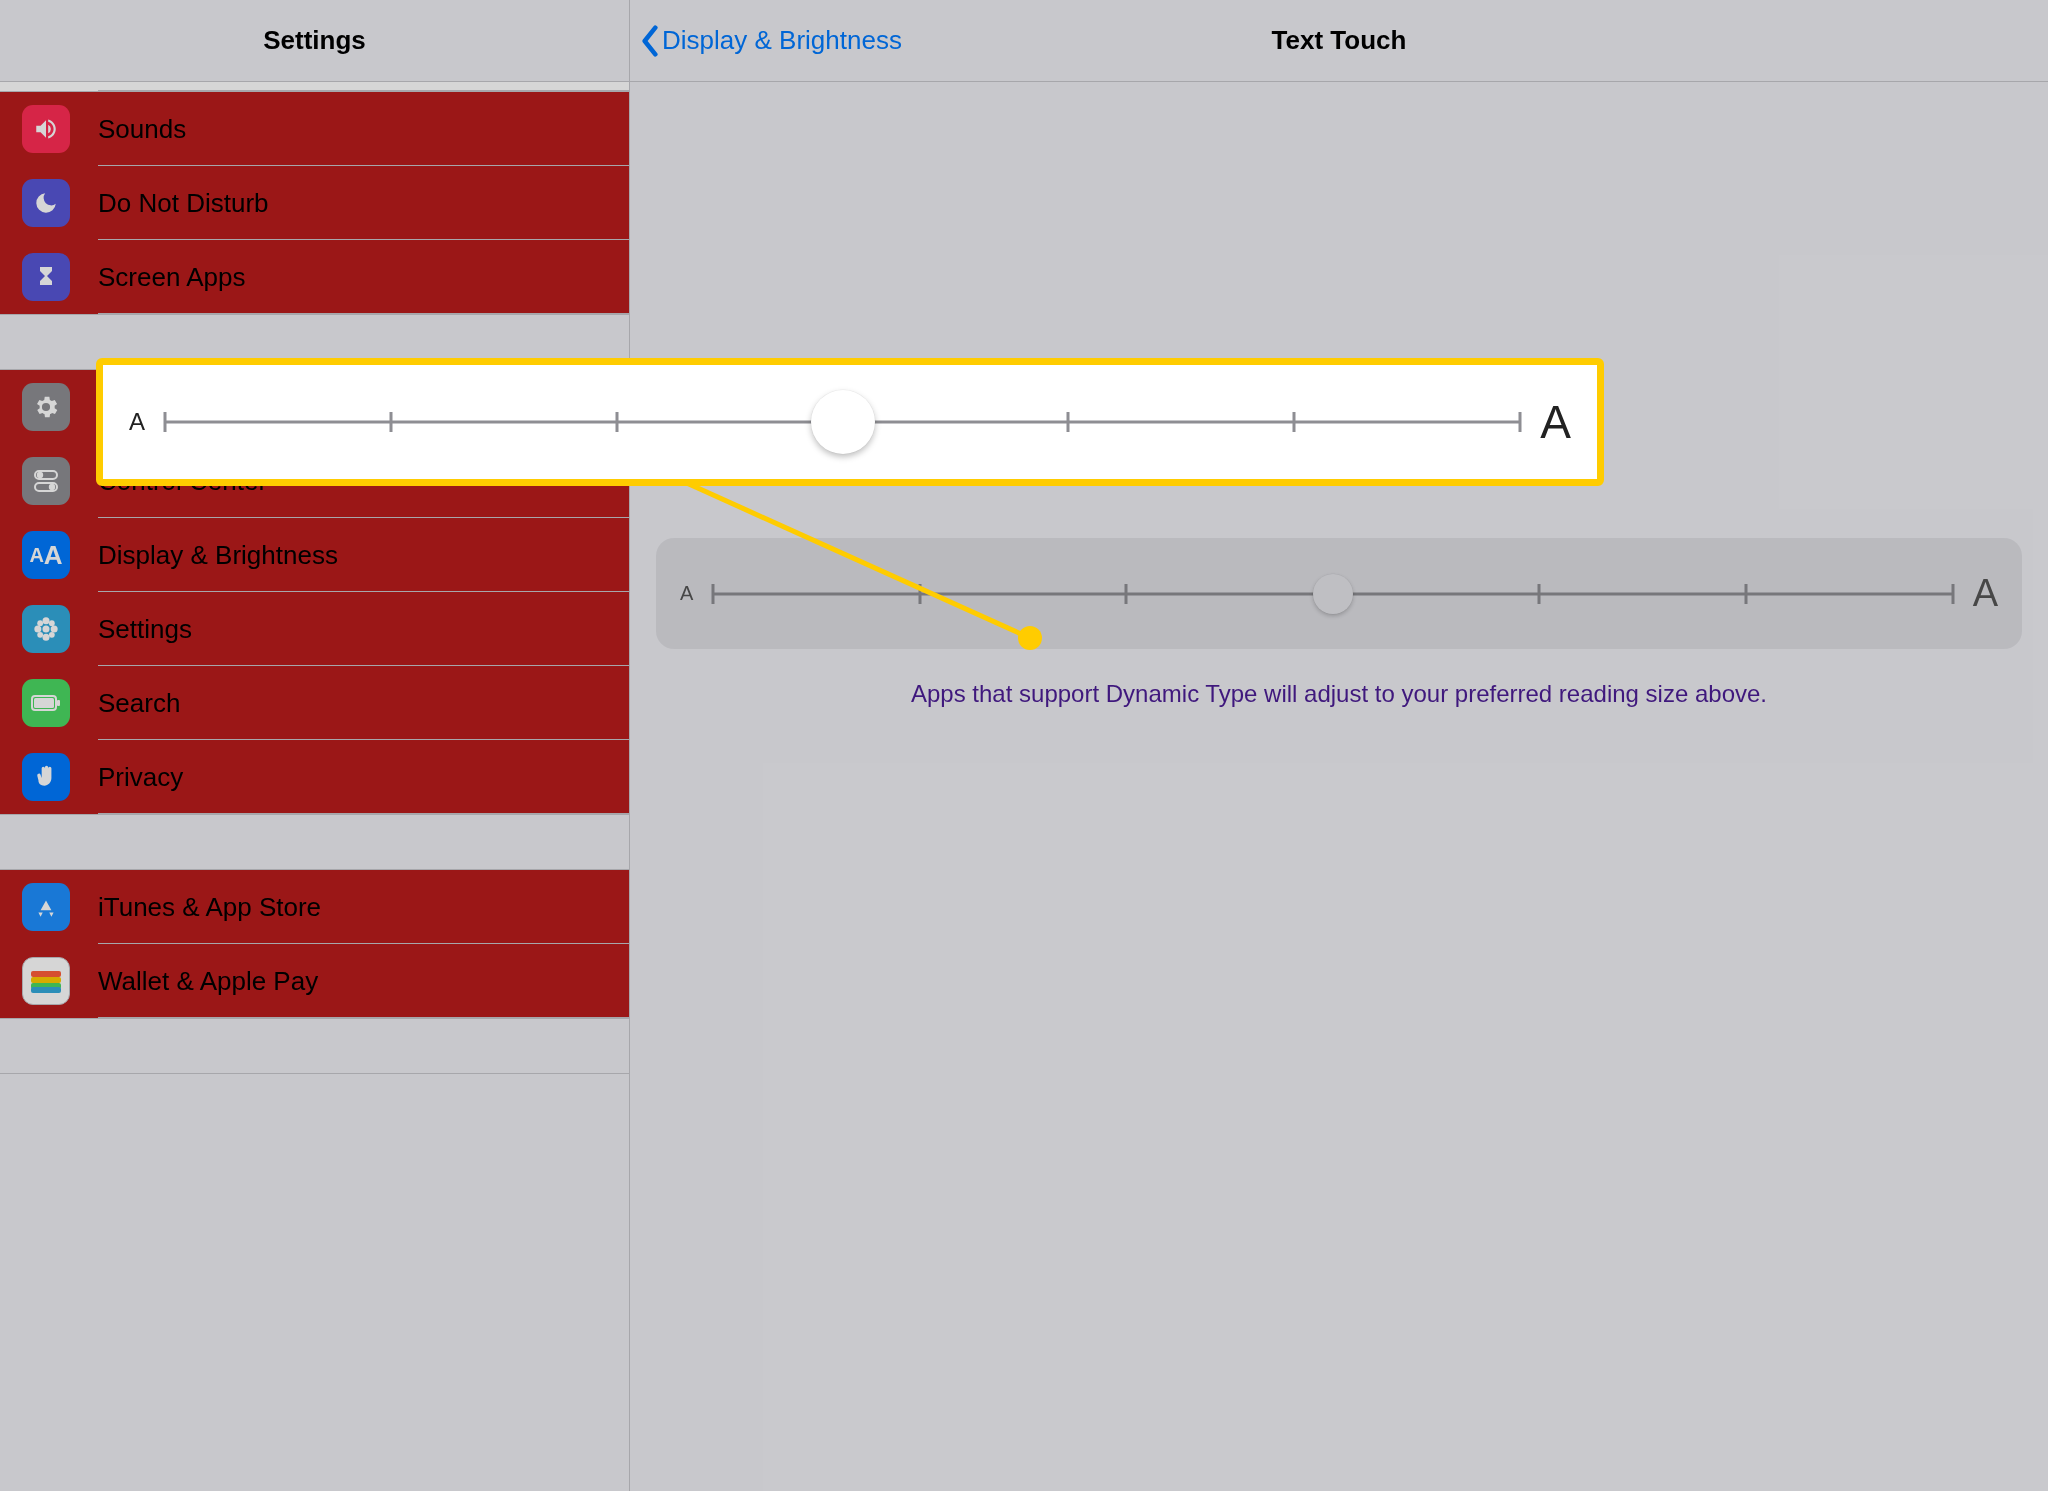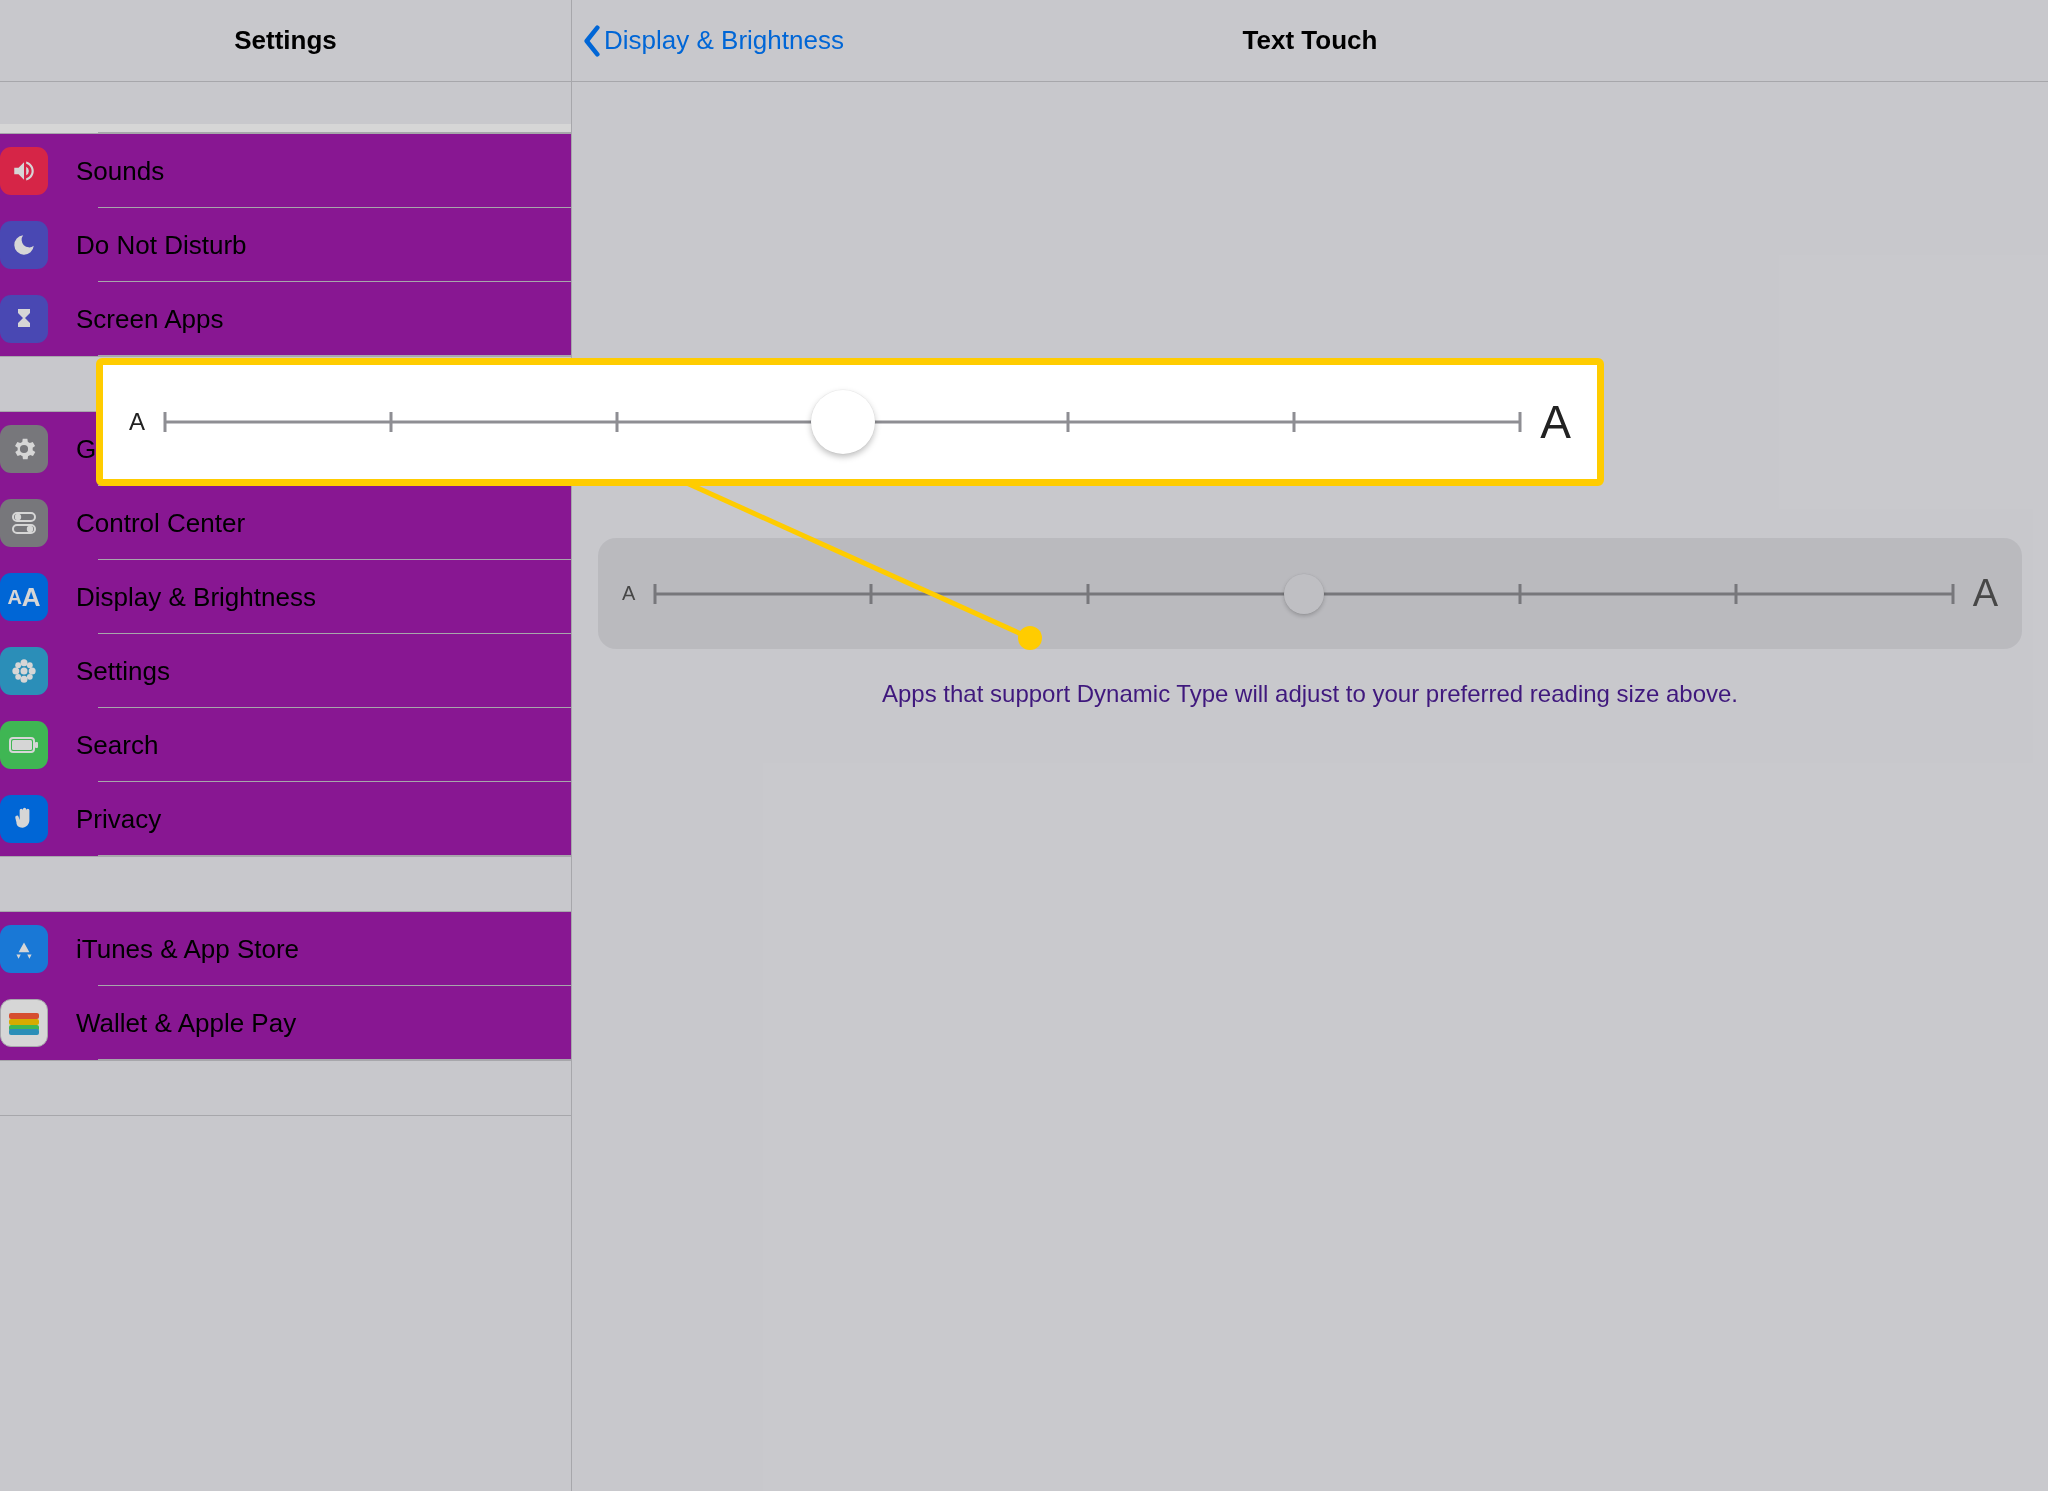--- a/index.html
+++ b/index.html
@@ -1,27 +1,26 @@
 <!DOCTYPE html>
 <html><head>
 <meta charset="utf-8">
 <style>
   * { box-sizing: border-box; margin: 0; padding: 0; }
   html, body { width: 2048px; height: 1491px; overflow: hidden; font-family: -apple-system, "Helvetica Neue", Helvetica, Arial, sans-serif; }
   body { position: relative; display: flex; }
 
   
   .sidebar {
-    width: 572px;
+    width: 630px;
     height: 100%;
     background: #efeff4;
     border-right: 1.5px solid #c8c7cc;
     display: flex;
     flex-direction: column;
-    gap: 42px;
   }
   .sidebar-header {
     height: 82px;
     display: flex;
     align-items: center;
     justify-content: center;
     background: #efeff4;
     border-bottom: 1.5px solid #c8c7cc;
   }
   .sidebar-header h1 {
@@ -33,23 +32,24 @@
     flex: 1;
     overflow: hidden;
   }
   .group-spacer {
     height: 56px;
     border-top: 1.5px solid #c8c7cc;
     border-bottom: 1.5px solid #c8c7cc;
   }
   .item {
     height: 74px;
+    padding-left: 22px;
     display: flex;
     align-items: center;
-    background: #a21caf;
+    background: #b91c1c;
     position: relative;
   }
   .item::after {
     content: "";
     position: absolute;
     left: 98px; right: 0; bottom: 0;
     height: 1.5px;
     background: #c8c7cc;
   }
   .item:last-child::after { left: 0; }

